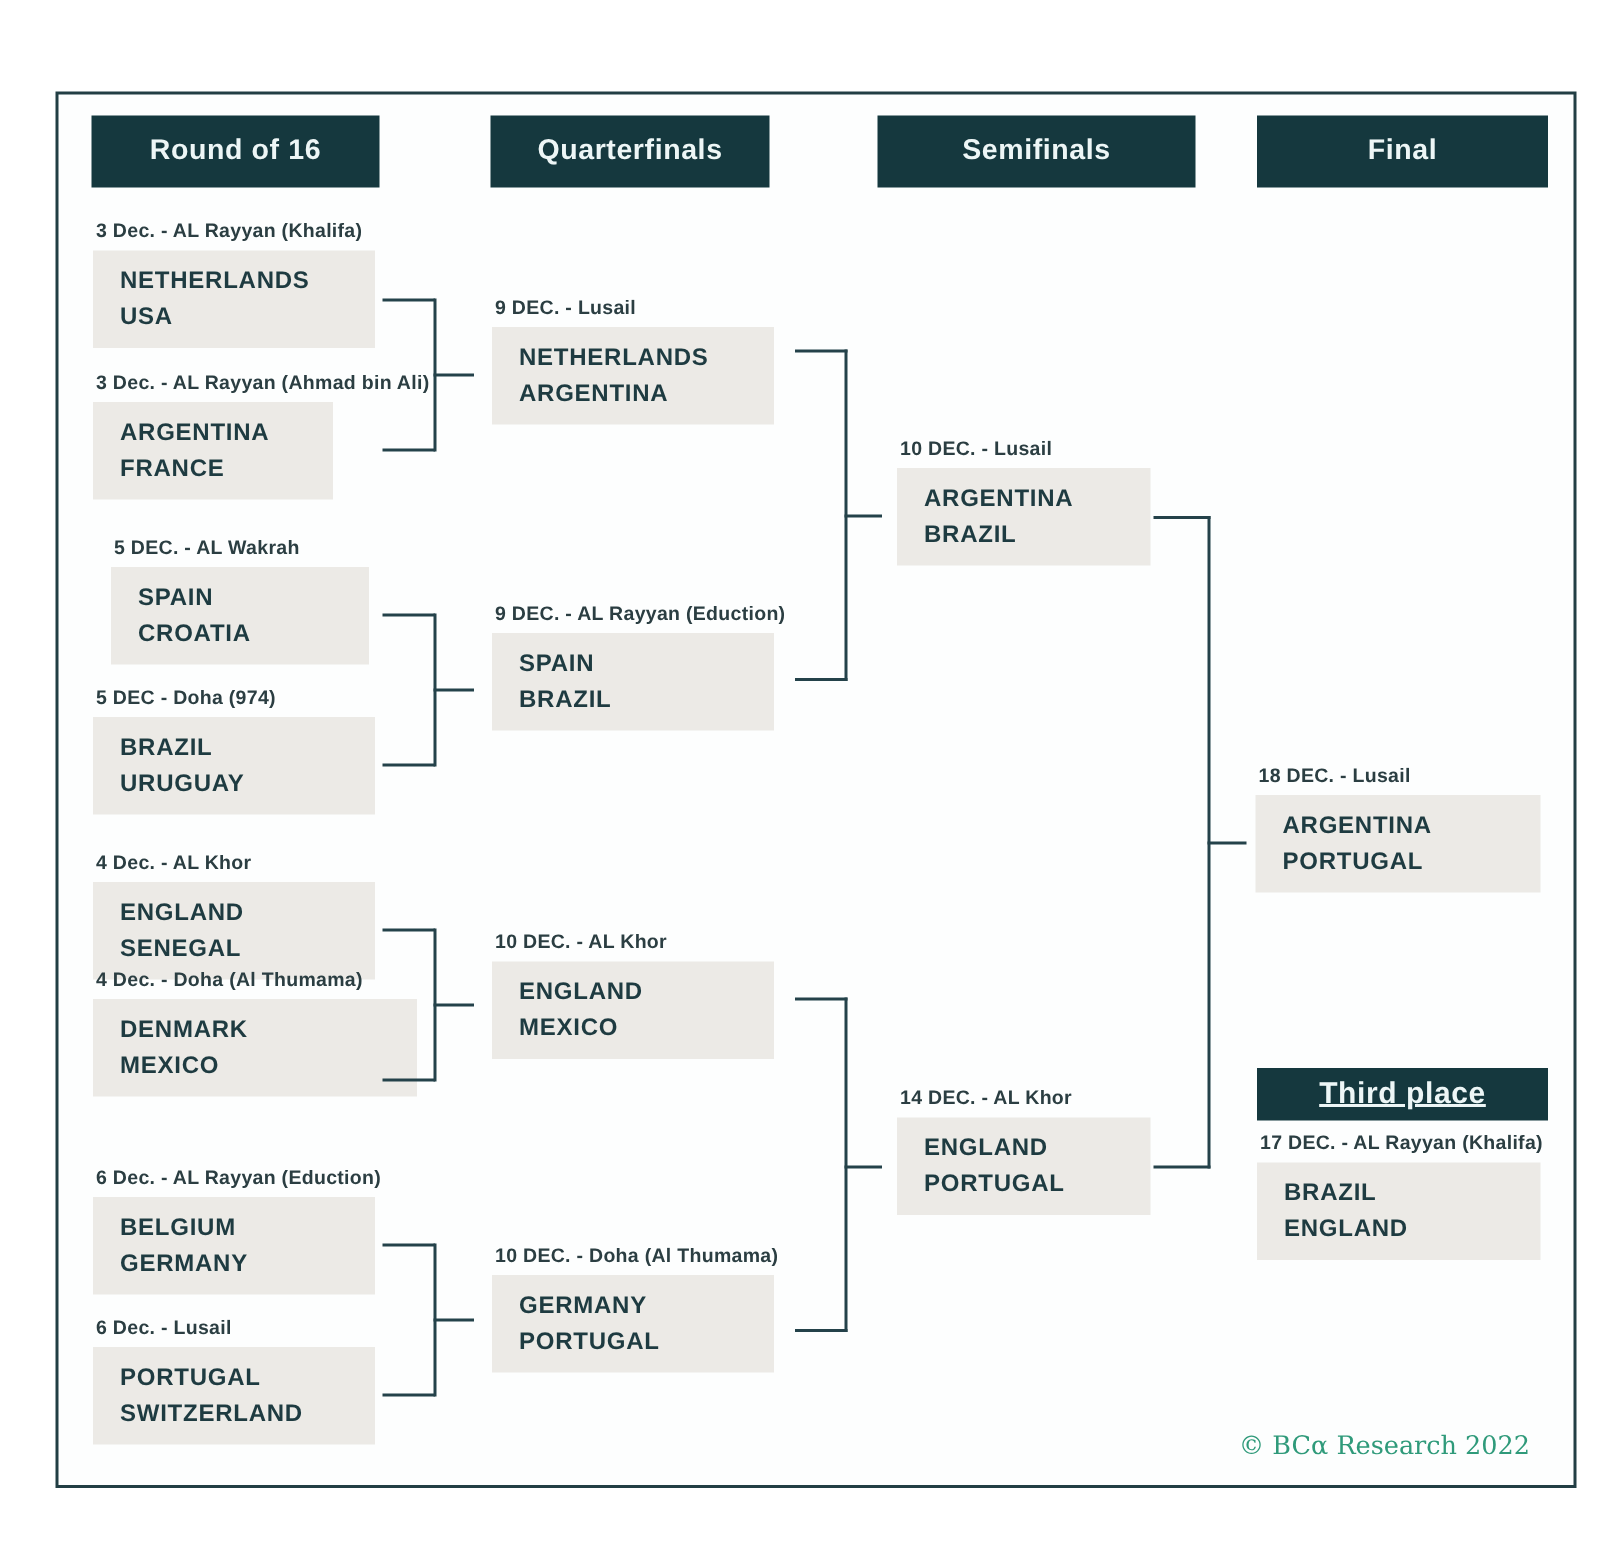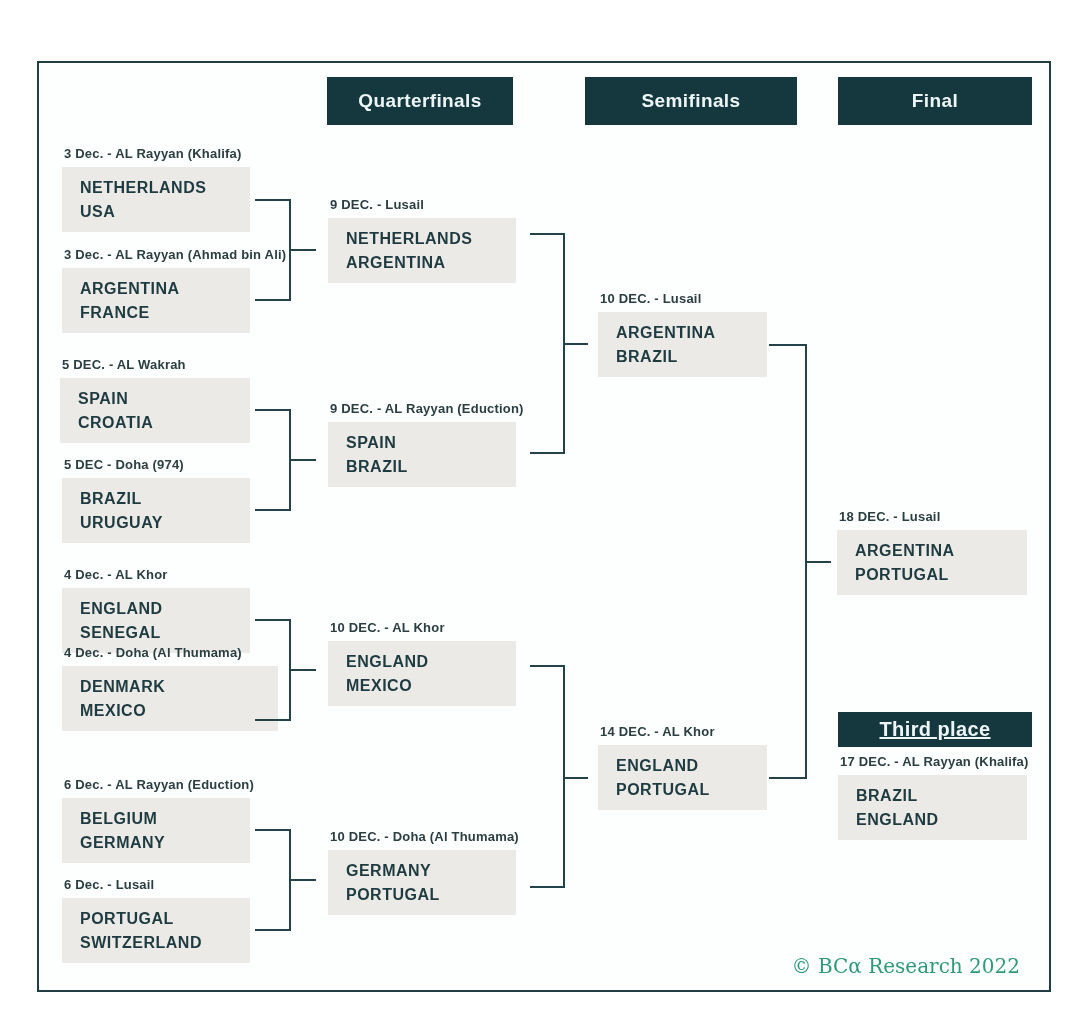--- a/index.html
+++ b/index.html
@@ -13,47 +13,48 @@
   .colhead.small{height:35px;line-height:35px;font-size:20px;text-decoration:underline;}
   .match{position:absolute;}
   .date{font-size:13px;font-weight:700;color:#2b3e42;letter-spacing:.2px;height:16px;
         margin-bottom:5px;padding-left:2px;white-space:nowrap;}
   .box{background:#eceae6;padding:9px 0 8px 18px;}
   .team{font-size:16px;font-weight:700;color:#1e3b41;letter-spacing:.5px;line-height:24px;
         white-space:nowrap;}
   .hl{position:absolute;height:2px;background:#24424a;}
   .vl{position:absolute;width:2px;background:#24424a;}
   .credit{position:absolute;right:60px;top:954px;font-family:"DejaVu Serif", serif;
-          font-size:20px;color:#2f9a7a;white-space:nowrap;}
+          font-size:17px;color:#2f9a7a;white-space:nowrap;}
 </style>
 </head>
 <body>
 
 <div class="page">
   <div class="frame"></div>
 
+  <div class="colhead" style="left:61px;top:77px;width:192px">Round of 16</div>
   <div class="colhead" style="left:327px;top:77px;width:186px">Quarterfinals</div>
   <div class="colhead" style="left:585px;top:77px;width:212px">Semifinals</div>
   <div class="colhead" style="left:838px;top:77px;width:194px">Final</div>
 
   <div class="match" style="left:62px;top:146px;width:188px">
     <div class="date">3 Dec. - AL Rayyan (Khalifa)</div>
     <div class="box">
       <div class="team">NETHERLANDS</div>
       <div class="team">USA</div>
     </div>
   </div>
-  <div class="match" style="left:62px;top:247px;width:188px">
+  <div class="match" style="left:62px;top:247px;width:160px">
     <div class="date">3 Dec. - AL Rayyan (Ahmad bin Ali)</div>
     <div class="box">
       <div class="team">ARGENTINA</div>
       <div class="team">FRANCE</div>
     </div>
   </div>
-  <div class="match" style="left:60px;top:357px;width:190px">
+  <div class="match" style="left:74px;top:357px;width:172px">
     <div class="date">5 DEC. - AL Wakrah</div>
     <div class="box">
       <div class="team">SPAIN</div>
       <div class="team">CROATIA</div>
     </div>
   </div>
   <div class="match" style="left:62px;top:457px;width:188px">
     <div class="date">5 DEC - Doha (974)</div>
     <div class="box">
       <div class="team">BRAZIL</div>

